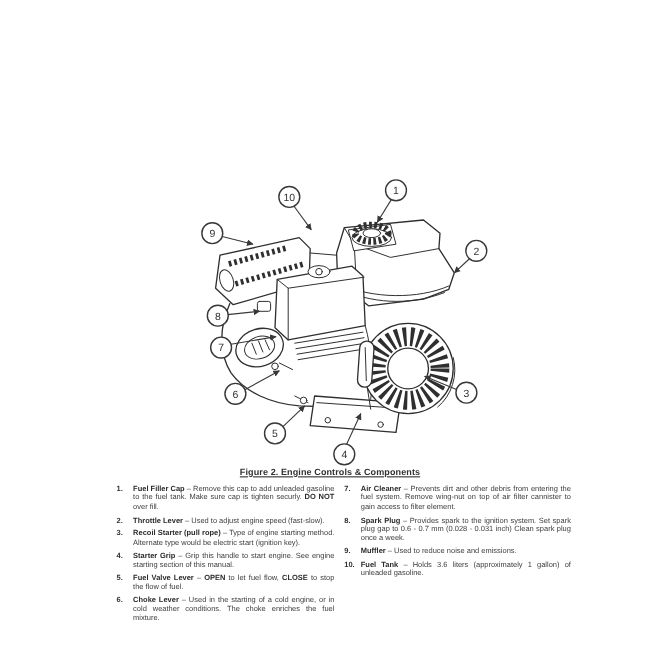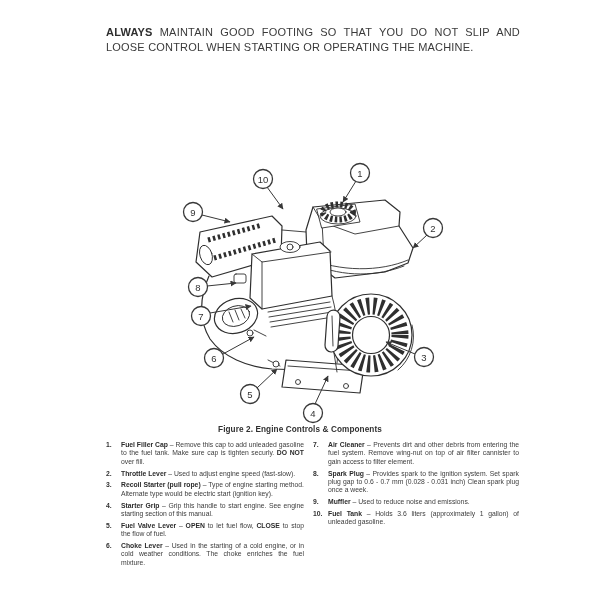--- a/index.html
+++ b/index.html
@@ -32,40 +32,39 @@
   .cap-ribs{fill:none;stroke:#2f2f2f;stroke-width:6;stroke-dasharray:2.5 2.2;}
   .callout circle{fill:#ffffff;stroke:#383838;stroke-width:1.3;}
   .callout text{
     font-family:"Liberation Sans","DejaVu Sans",sans-serif;
     font-size:9.5px;fill:#333333;text-anchor:middle;
   }
   .arrow{fill:none;stroke:#383838;stroke-width:1;}
 
   .figure-caption{
     position:absolute;left:0;top:425px;width:600px;text-align:center;
-    font-size:8.2px;font-weight:bold;color:#303030;letter-spacing:.1px;
+    font-size:8.2px;font-weight:bold;color:#303030;letter-spacing:.1px;text-decoration:underline;
   }
 
   
   .parts{position:absolute;left:106px;top:441px;width:413px;display:flex;gap:9px;}
   .col{display:flex;flex-direction:column;}
   .col-left{width:198px;}
   .col-right{width:206px;}
   .item{display:flex;margin-bottom:3.4px;}
   .inum{width:15px;flex-shrink:0;font-size:6.8px;line-height:8.4px;font-weight:bold;color:#303030;}
   .itext{flex:1;font-size:6.8px;line-height:8.4px;text-align:justify;color:#3d3d3d;}
   .itext b{color:#2b2b2b;}
 </style>
 </head>
 <body>
 
 <div class="page">
 
   <div class="toptext">
-    <p><b>ALWAYS</b><span> MAINTAIN GOOD FOOTING SO THAT YOU DO NOT SLIP AND LOOSE CONTROL WHEN STARTING OR OPERATING THE MACHINE.</span></p>
   </div>
 
   <div class="figure-wrap">
     <svg width="320" height="268" viewBox="0 0 320 268">
       <defs>
         <marker id="ah" markerWidth="7" markerHeight="7" refX="5.5" refY="3" orient="auto">
           <path d="M0,0 L6,3 L0,6 Z" fill="#383838"></path>
         </marker>
       </defs>
 

